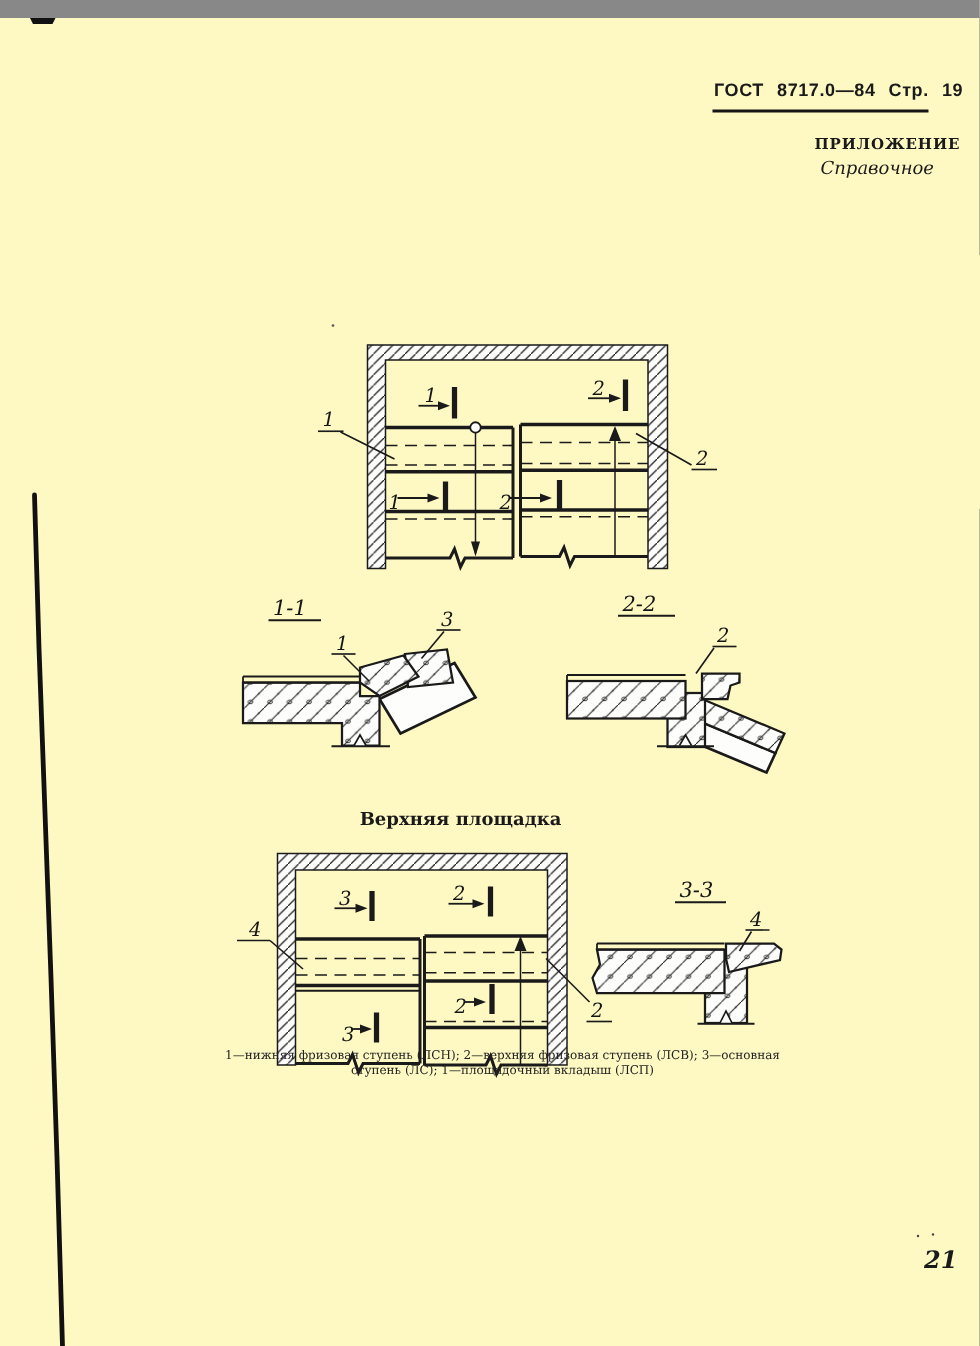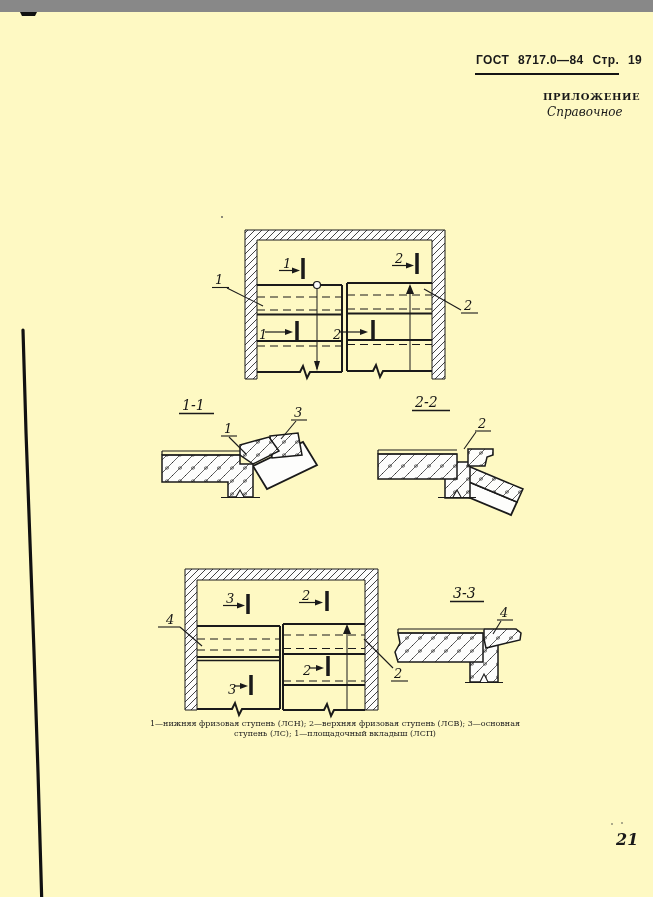--- a/index.html
+++ b/index.html
@@ -26,21 +26,21 @@
     left:30px;top:166px;width:594px;text-align:center;font-weight:bold;
     font-size:11.5px;word-spacing:5px;letter-spacing:.2px;white-space:nowrap;
   }
   .sub-title{
     font-family:"DejaVu Serif",serif;font-weight:bold;font-size:12px;
     text-align:center;width:300px;white-space:nowrap;
   }
   .sub1{left:184px;top:196px;}
   .sub2{left:157px;top:527px;}
   .caption{
-    left:120px;top:707px;width:430px;text-align:center;
+    left:120px;top:687px;width:430px;text-align:center;
     font-family:"DejaVu Serif",serif;font-size:8px;line-height:9.5px;color:#222;
   }
   .page-num{
     left:616px;top:818px;font-family:"DejaVu Serif",serif;font-weight:bold;
     font-style:italic;font-size:16px;
   }
   svg text{
     font-family:"DejaVu Serif",serif;font-style:italic;fill:#151515;
   }
   svg{overflow:visible;}
@@ -49,20 +49,21 @@
 </head>
 <body>
 
 <div class="page">
 
   <div class="abs doc-ref">ГОСТ 8717.0—84 Стр. 19</div>
   <div class="abs doc-ref-rule"></div>
   <div class="abs annex">ПРИЛОЖЕНИЕ</div>
   <div class="abs annex-sub">Справочное</div>
 
+  <div class="abs sub-title sub2">Верхняя площадка</div>
 
   <svg class="abs noptr" style="left:200px;top:210px" width="300" height="175" viewBox="0 0 300 175">
     <defs>
       <pattern id="wh1" width="7" height="7" patternUnits="userSpaceOnUse">
         <rect width="7" height="7" fill="#fdfdfc"></rect>
         <path d="M-1,8 L8,-1" stroke="#222" stroke-width="0.85"></path>
       </pattern>
     </defs>
 
     <path d="M45,8 H245 V157 H232 V18 H57 V157 H45 Z" fill="url(#wh1)" stroke="#1a1a1a" stroke-width="1"></path>

